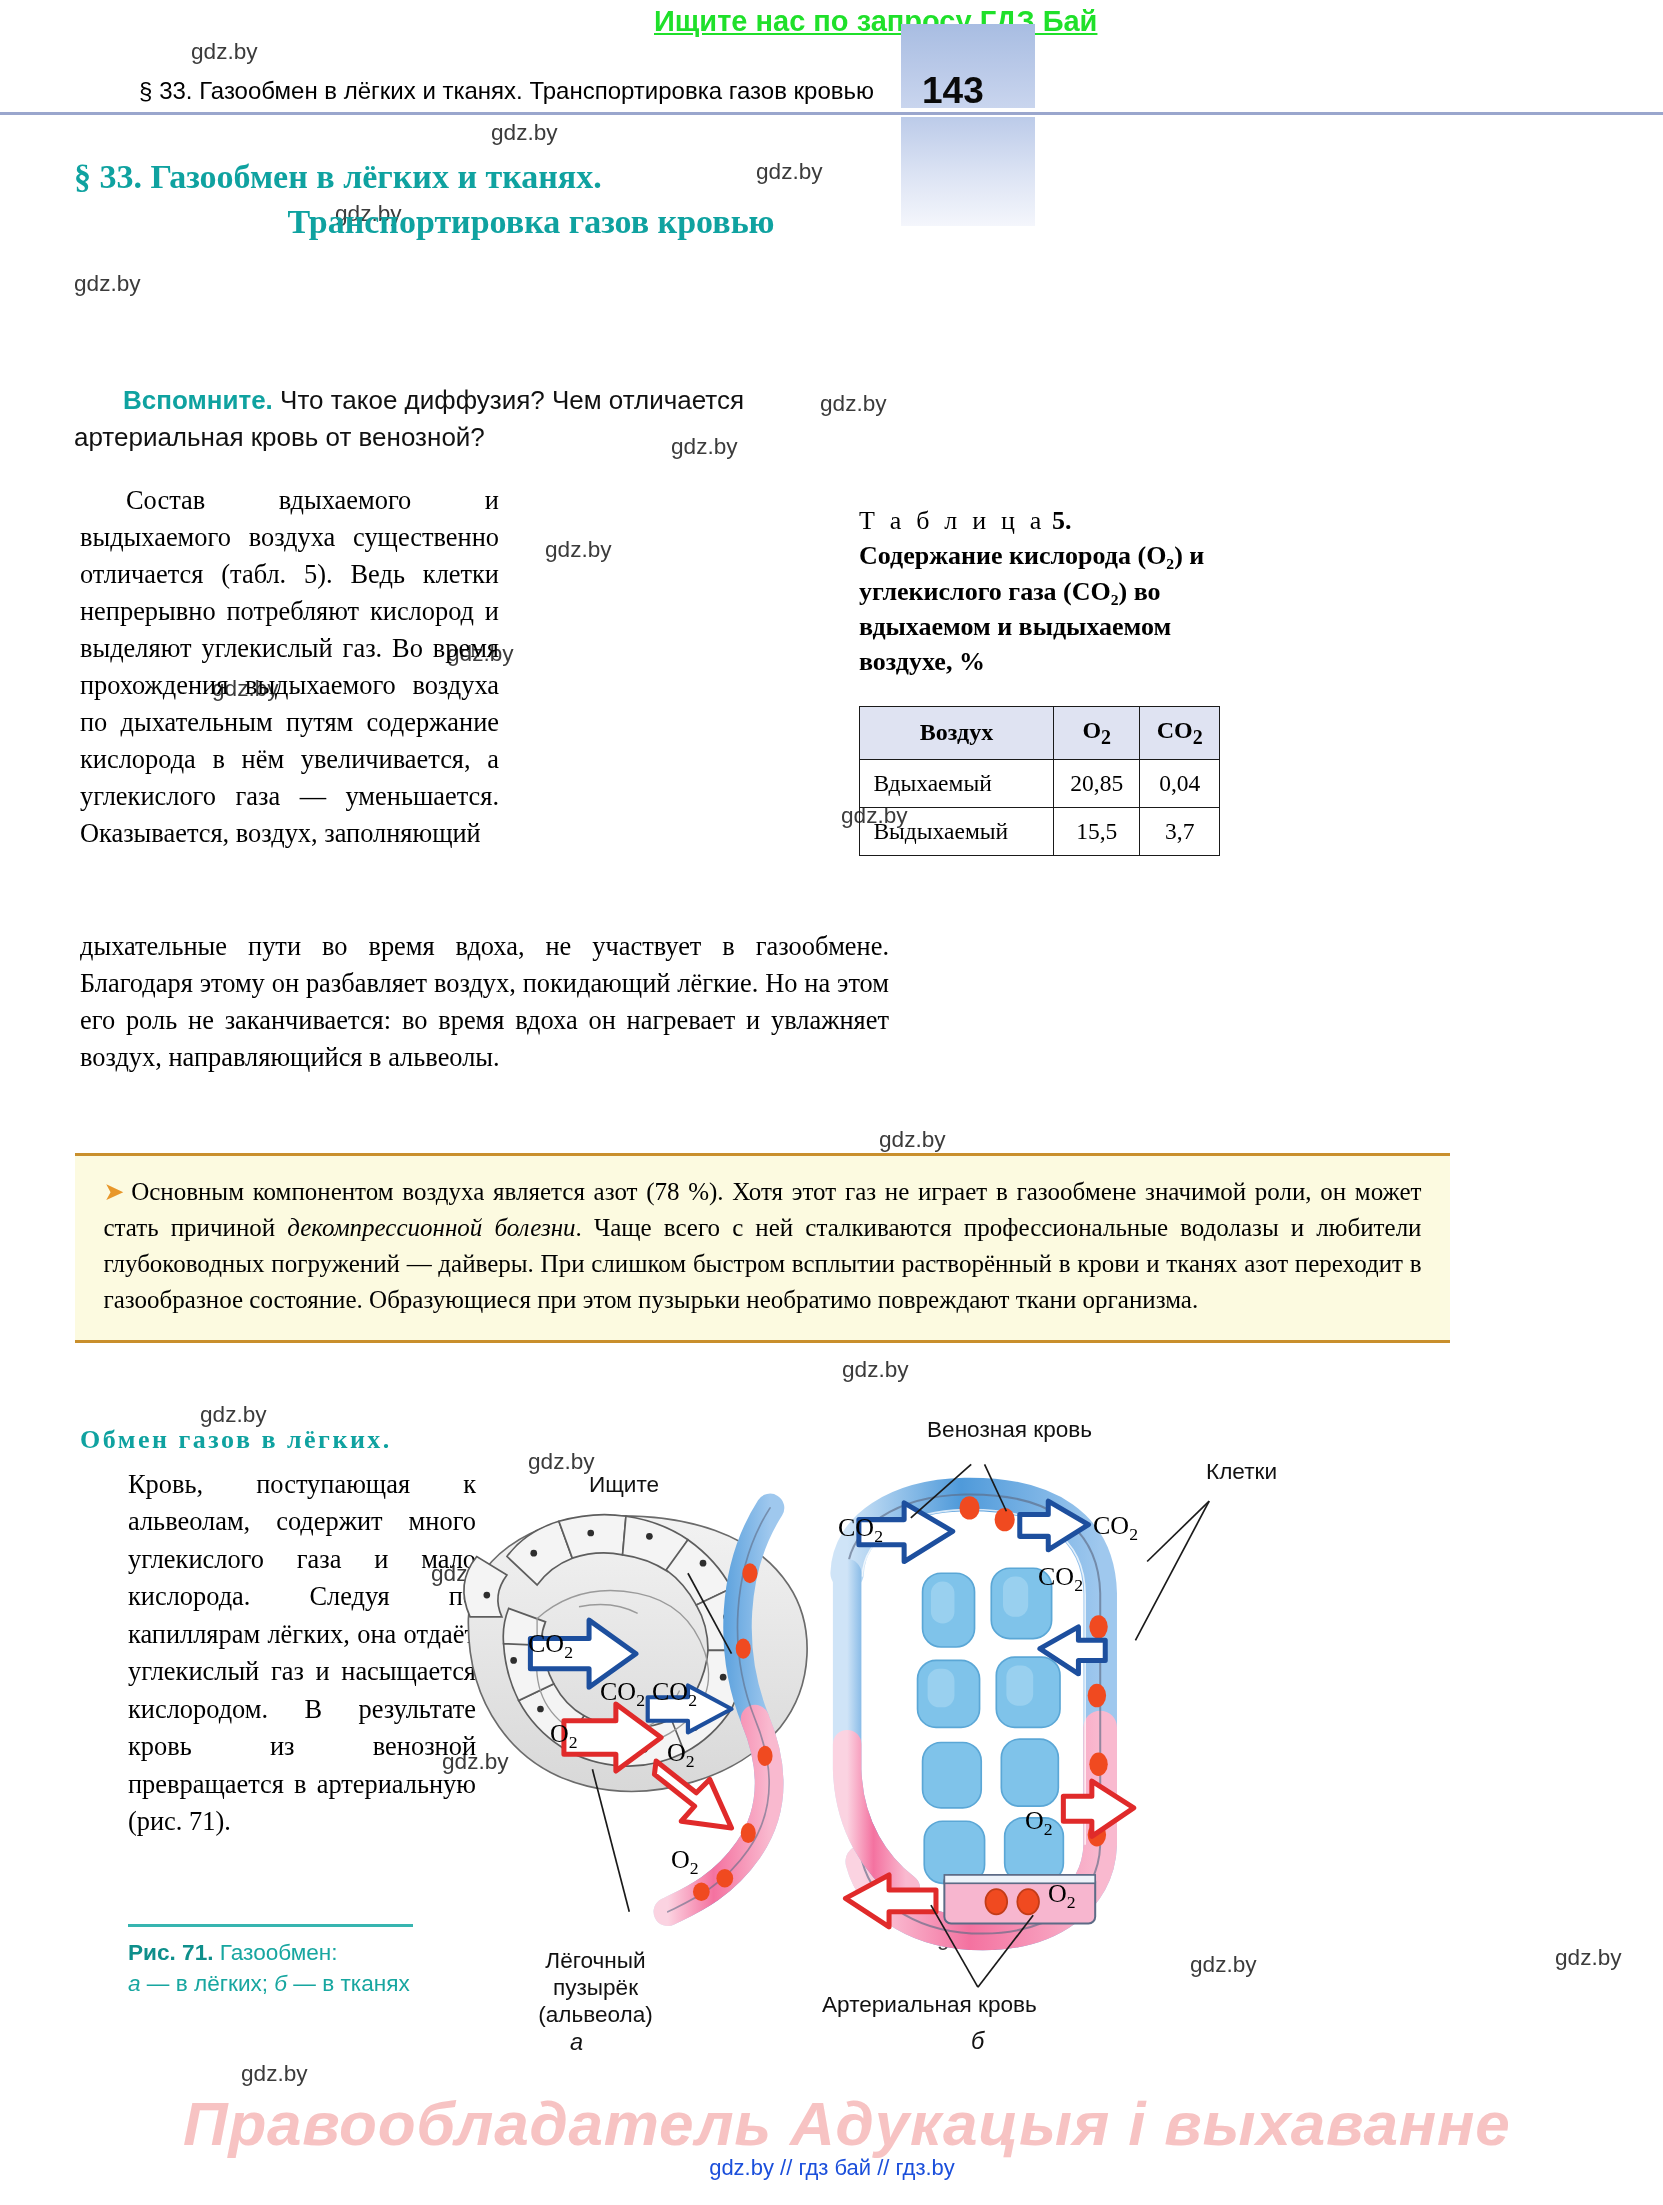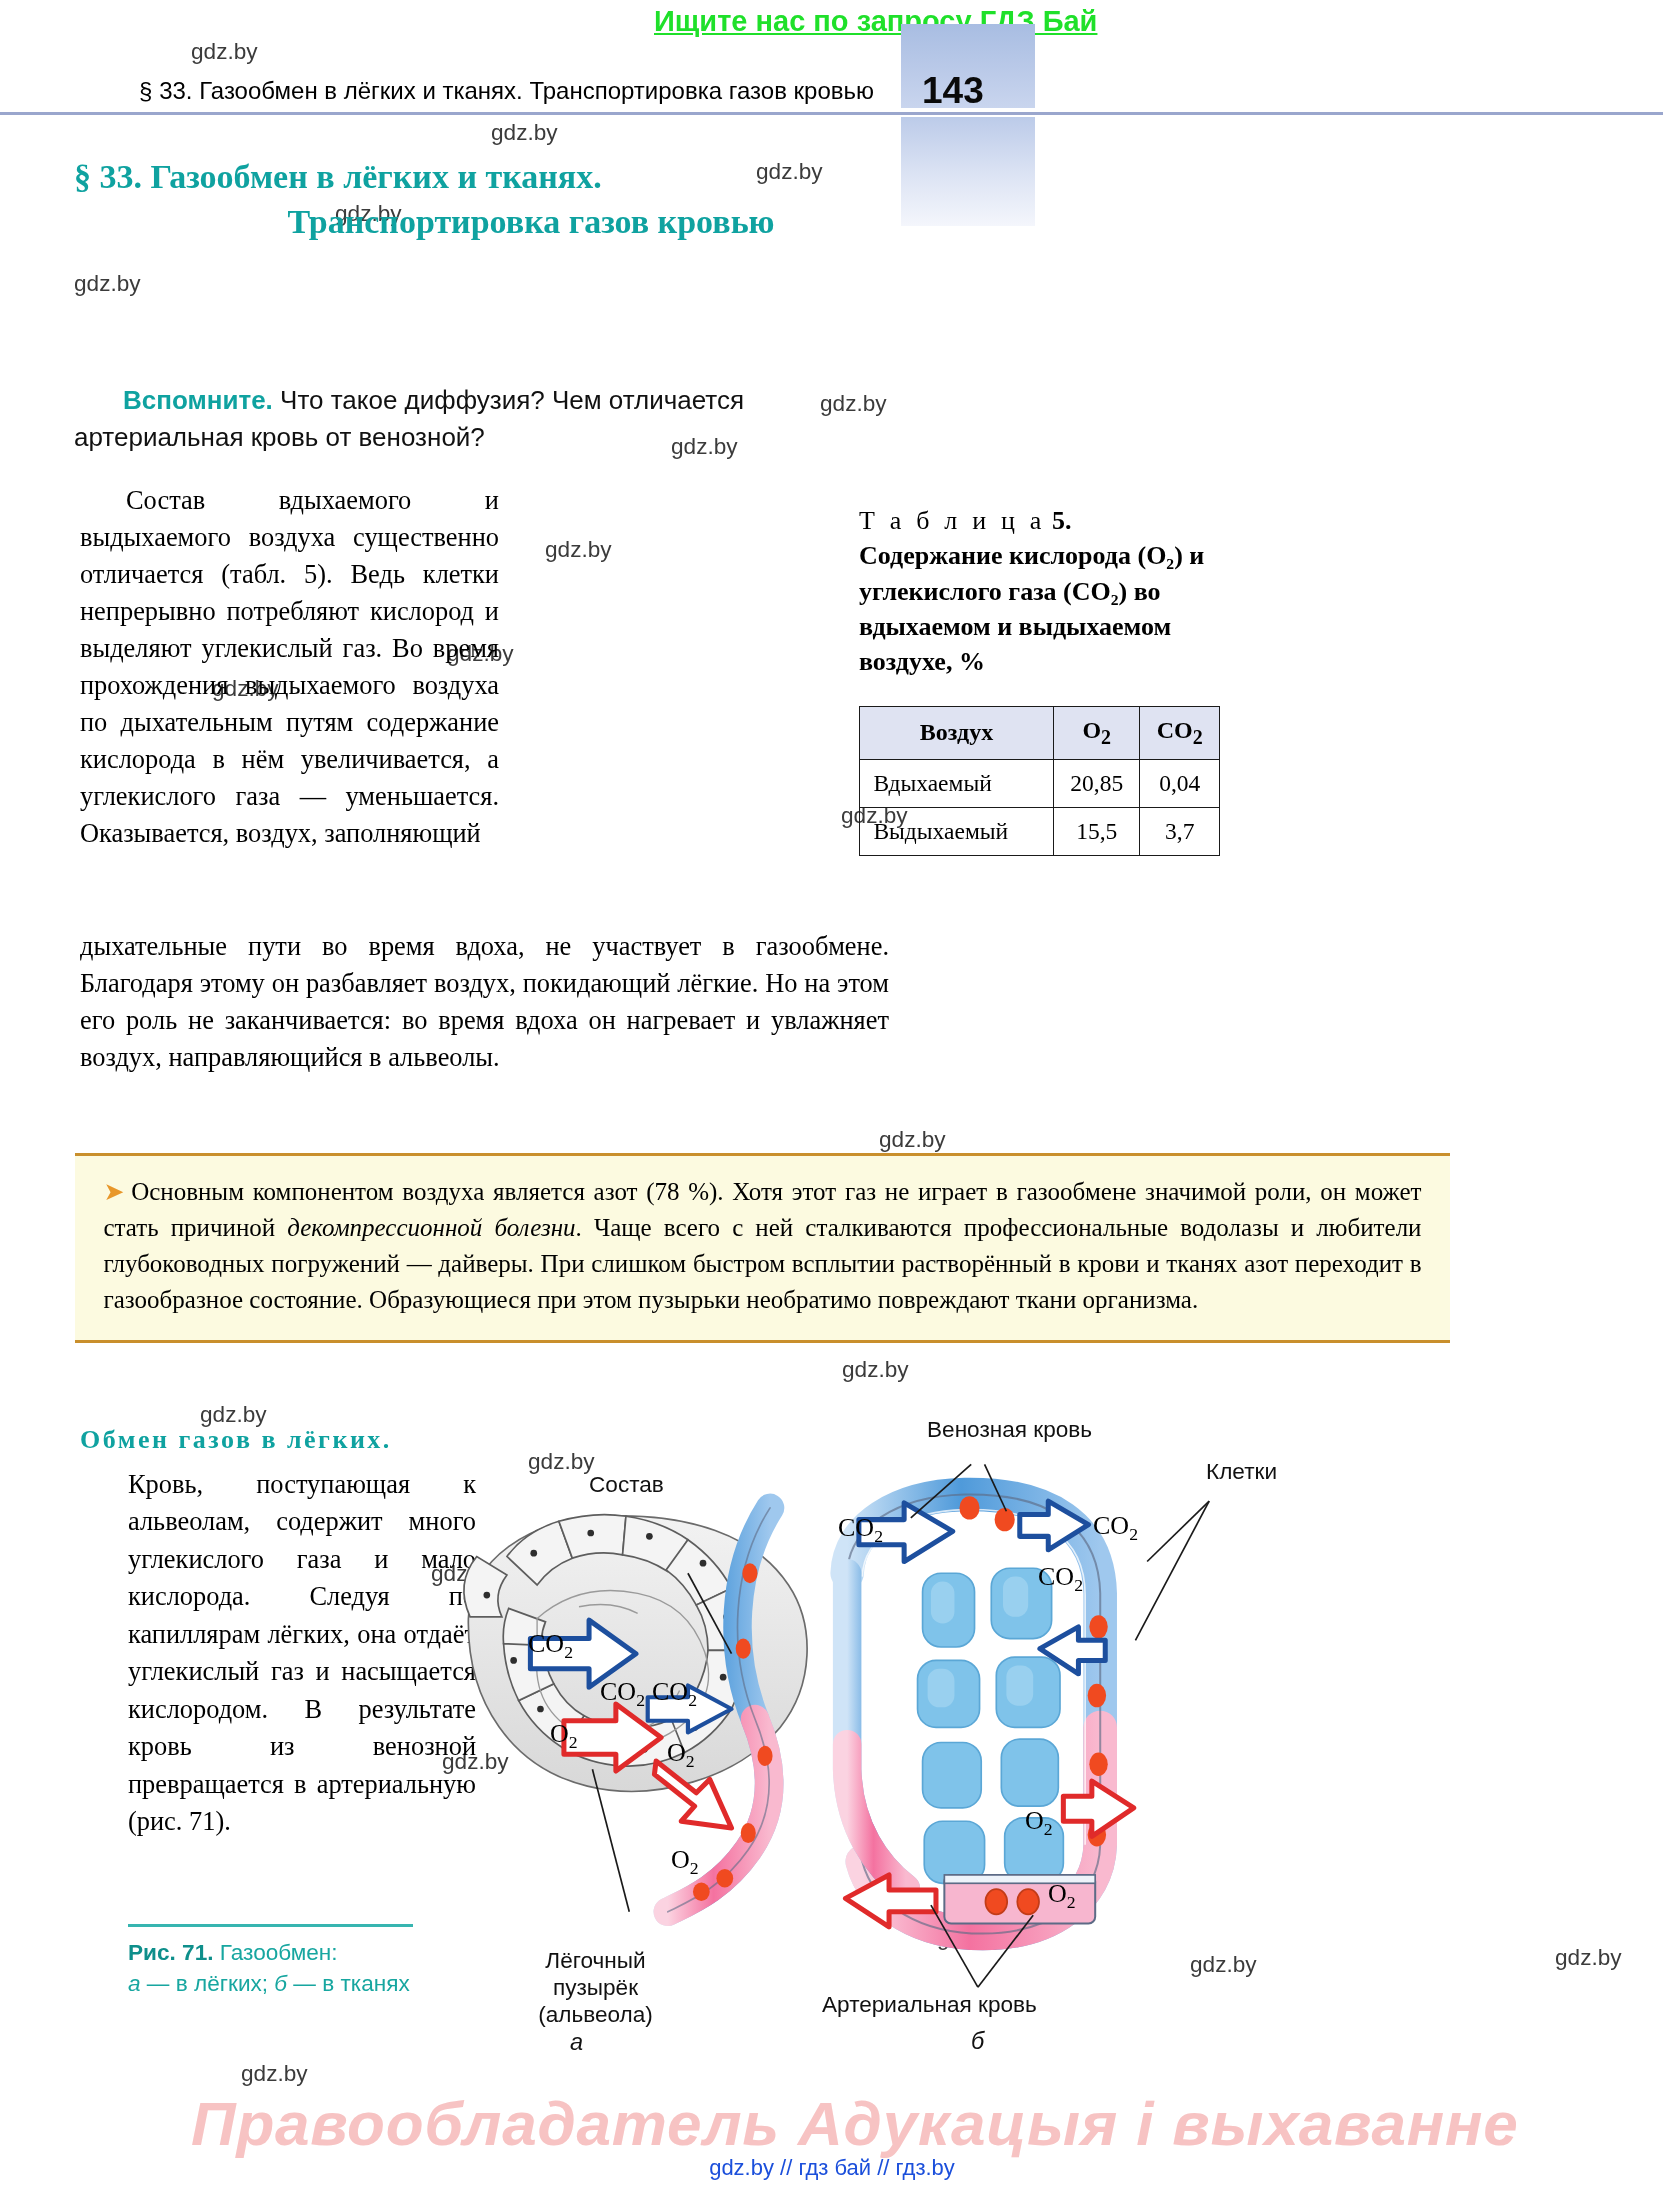--- a/index.html
+++ b/index.html
@@ -556,31 +556,31 @@
     <div class="gaslab" style="left:216px; top:268px;"><span>CO</span><sub>2</sub></div>
     <div class="gaslab" style="left:231px; top:329px;"><span>O</span><sub>2</sub></div>
     <div class="gaslab" style="left:235px; top:436px;"><span>O</span><sub>2</sub></div>
 
     <div class="gaslab" style="left:402px; top:104px;"><span>CO</span><sub>2</sub></div>
     <div class="gaslab" style="left:657px; top:102px;"><span>CO</span><sub>2</sub></div>
     <div class="gaslab" style="left:602px; top:153px;"><span>CO</span><sub>2</sub></div>
     <div class="gaslab" style="left:589px; top:397px;"><span>O</span><sub>2</sub></div>
     <div class="gaslab" style="left:612px; top:470px;"><span>O</span><sub>2</sub></div>
 
-    <div class="diag-label" style="left:153px; top:62px;">Состав</div>
+    <div class="diag-label" style="left:153px; top:62px;">Ищите</div>
     <div class="diag-label" style="left:491px; top:6.7px;">Венозная кровь</div>
     <div class="diag-label" style="left:770px; top:49px;">Клетки</div>
     <div class="diag-label" style="left:84px; top:538px; text-align:center; width:151px;">
       <span>Лёгочный</span><br>
       <span>пузырёк</span><br>
       <span>(альвеола)</span>
     </div>
     <div class="diag-label" style="left:386px; top:582px;">Артериальная кровь</div>
     <div class="diag-sub" style="left:134px; top:620px;">а</div>
     <div class="diag-sub" style="left:535px; top:619px;">б</div>
   </div>
 
-  <div class="wm-pink" style="left:191px; top:2088px;">Правообладатель Адукацыя і выхаванне</div>
+  <div class="wm-pink" style="left:183px; top:2088px;">Правообладатель Адукацыя і выхаванне</div>
 
   <div class="foot-links">gdz.by  //  гдз бай  //  гдз.by</div>
 
 </div>
 
 
 </body></html>

